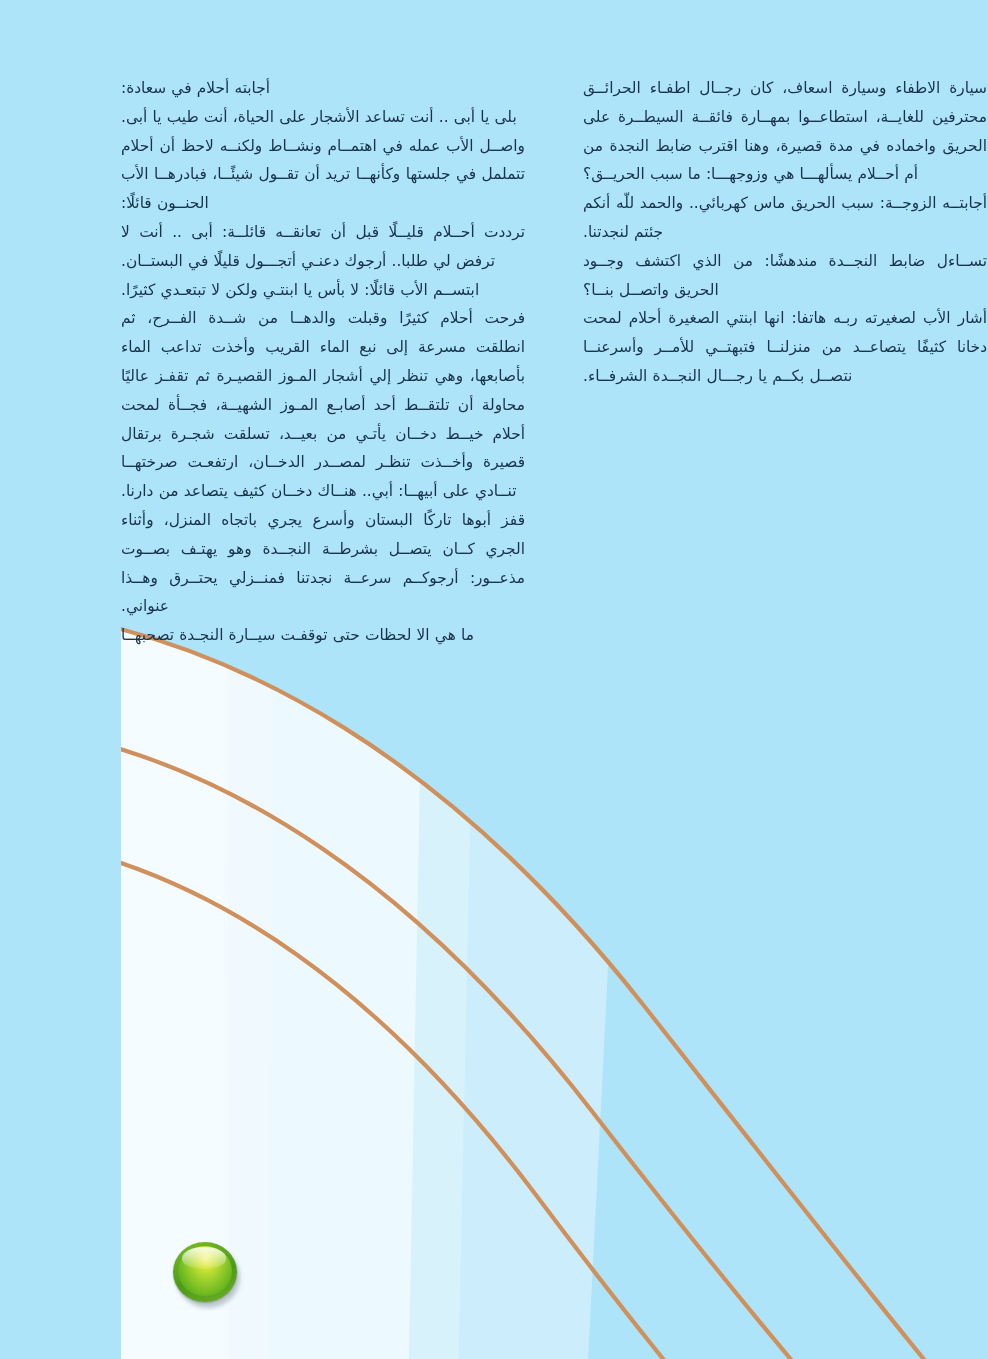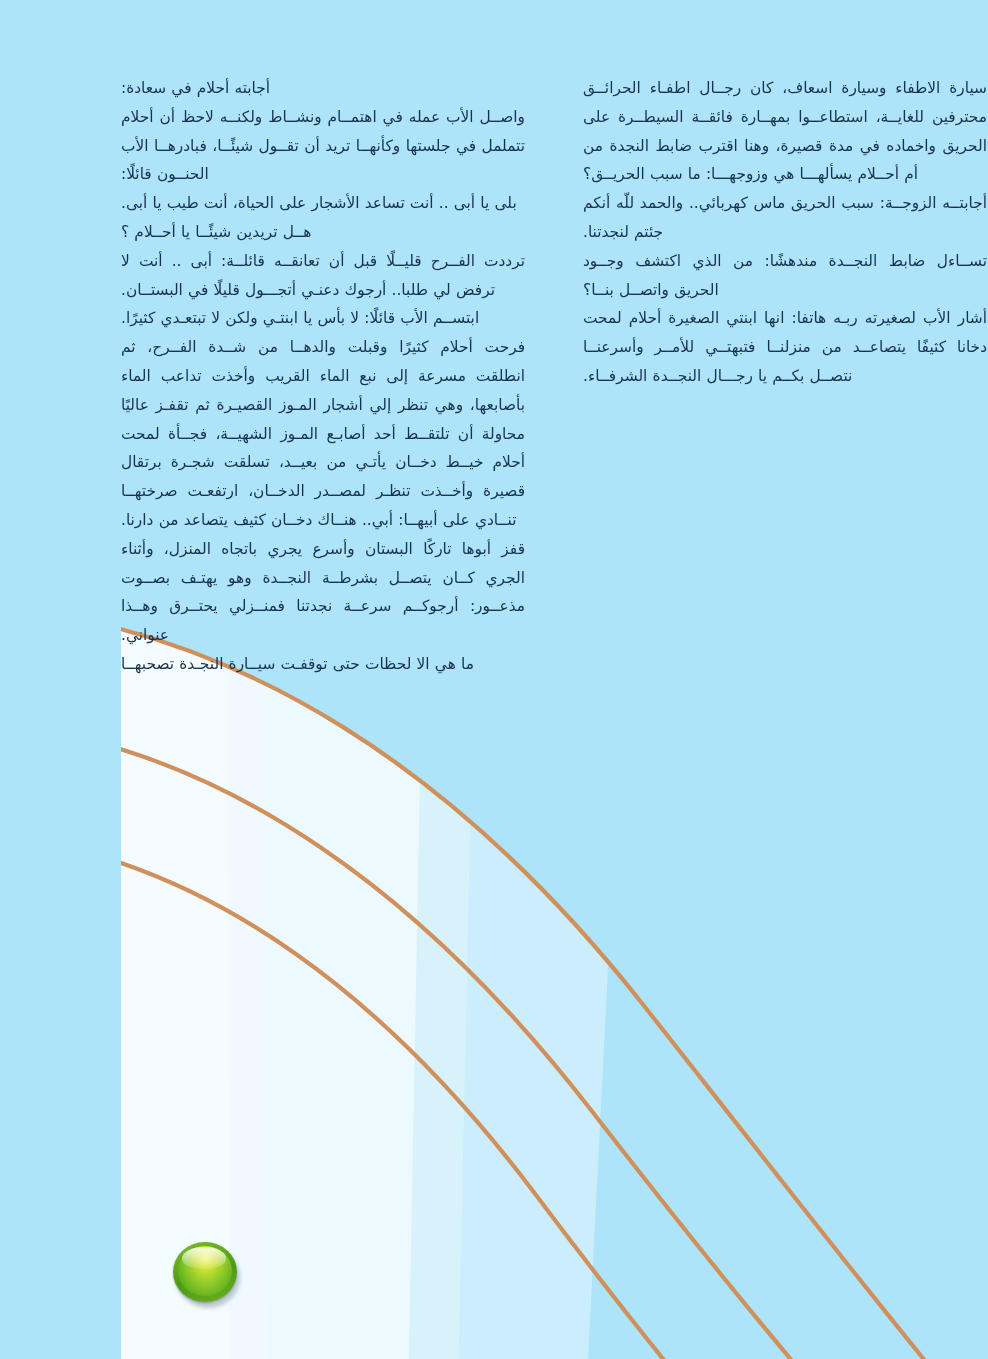--- a/index.html
+++ b/index.html
@@ -146,24 +146,23 @@
     <div class="shadow"></div>
     <div class="rim"></div>
     <div class="body"></div>
     <div class="gloss"></div>
   </div>
 
   <div class="columns">
 
     <div class="col col-right">
       <p class="left-last">أجابته أحلام في سعادة:</p>
+      <p class="left-last">بلى يا أبى .. أنت تساعد الأشجار على الحياة، أنت طيب يا أبى.</p>
       <p class="left-last">واصــل الأب عمله في اهتمــام ونشــاط ولكنــه لاحظ أن أحلام تتململ في جلستها وكأنهــا تريد أن تقــول شيئًــا، فبادرهــا الأب الحنــون قائلًا:</p>
-      <p class="left-last">بلى يا أبى .. أنت تساعد الأشجار على الحياة، أنت طيب يا أبى.</p>
-      <p class="left-last">هــل تريدين شيئًــا يا أحــلام ؟</p>
-      <p class="left-last">ترددت الفــرح قليــلًا قبل أن تعانقــه قائلــة: أبى .. أنت لا ترفض لي طلبا.. أرجوك دعنـي أتجـــول قليلًا في البستــان.</p>
+      <p class="left-last">ترددت أحــلام قليــلًا قبل أن تعانقــه قائلــة: أبى .. أنت لا ترفض لي طلبا.. أرجوك دعنـي أتجـــول قليلًا في البستــان.</p>
       <p class="left-last">ابتســم الأب قائلًا: لا بأس يا ابنتـي ولكن لا تبتعـدي كثيرًا.</p>
       <p class="left-last">فرحت أحلام كثيرًا وقبلت والدهــا من شــدة الفــرح، ثم انطلقت مسرعة إلى نبع الماء القريب وأخذت تداعب الماء بأصابعها، وهي تنظر إلي أشجار المـوز القصيـرة ثم تقفـز عاليًا محاولة أن تلتقــط أحد أصابـع المـوز الشهيــة، فجــأة لمحت أحلام خيــط دخــان يأتـي من بعيــد، تسلقت شجـرة برتقال قصيرة وأخــذت تنظـر لمصــدر الدخــان، ارتفعـت صرختهــا تنــادي على أبيهــا: أبي.. هنــاك دخــان كثيف يتصاعد من دارنا.</p>
       <p class="left-last">قفز أبوها تاركًا البستان وأسرع يجري باتجاه المنزل، وأثناء الجري كــان يتصــل بشرطــة النجــدة وهو يهتـف بصــوت مذعــور: أرجوكــم سرعــة نجدتنا فمنــزلي يحتــرق وهــذا عنواني.</p>
       <p class="left-last">ما هي الا لحظات حتى توقفـت سيــارة النجـدة تصحبهــا</p>
     </div>
 
     <div class="col col-left">
       <p class="left-last">سيارة الاطفاء وسيارة اسعاف، كان رجــال اطفـاء الحرائــق محترفين للغايــة، استطاعــوا بمهــارة فائقــة السيطــرة على الحريق واخماده في مدة قصيرة، وهنا اقترب ضابط النجدة من أم أحــلام يسألهـــا هي وزوجهـــا: ما سبب الحريــق؟</p>
       <p class="left-last">أجابتــه الزوجــة: سبب الحريق ماس كهربائي.. والحمد للّه أنكم جئتم لنجدتنا.</p>
       <p class="left-last">تســاءل ضابط النجــدة مندهشًا: من الذي اكتشف وجــود الحريق واتصــل بنــا؟</p>

